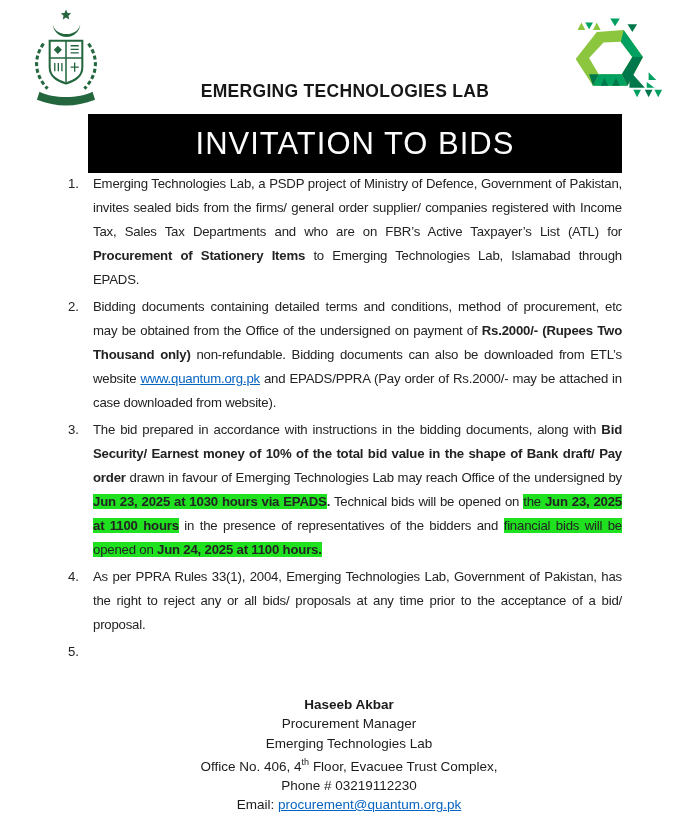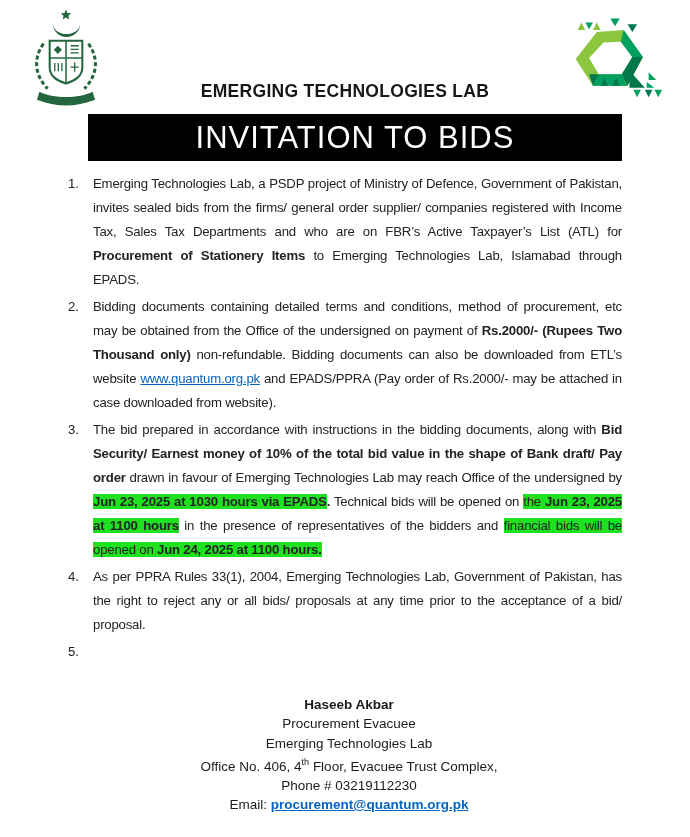--- a/index.html
+++ b/index.html
@@ -16,40 +16,40 @@
     position:relative;width:690px;height:837px;background:#ffffff;
     font-family:"Liberation Sans",sans-serif;color:#212121;overflow:hidden;
   }
   .emblem{position:absolute;left:28px;top:8px;width:76px;height:100px;}
   .qlogo{position:absolute;right:26px;top:12px;width:96px;height:90px;}
   .org-title{
     position:absolute;top:81px;left:0;right:0;text-align:center;
     font-weight:700;font-size:17.5px;letter-spacing:.3px;color:#171717;
   }
   .banner{
-    position:absolute;top:114px;left:88px;right:68px;height:47px;
+    position:absolute;top:114px;left:88px;right:68px;height:59px;
     background:var(--banner);color:#fcfcfc;display:flex;align-items:center;justify-content:center;
     font-size:31px;letter-spacing:1px;font-weight:400;
   }
   .list{position:absolute;top:172px;left:68px;right:68px;}
   .notice-item{
     position:relative;padding-left:25px;text-align:justify;
     font-size:13.2px;line-height:24px;letter-spacing:-0.2px;margin:0 0 3px 0;color:#232323;
   }
   .num{position:absolute;left:0;top:0;}
   .b{font-weight:700;}
   .hl{background:var(--hl);margin-top:36px;}
   a.link{color:var(--link);text-decoration:underline;cursor:pointer;}
   .signature{
     position:absolute;top:695px;left:8px;right:0;text-align:center;
     font-size:13.5px;line-height:19.3px;color:#1b1b1b;
   }
   .sig-name{font-weight:700;}
   .signature sup{font-size:9px;}
-  .email-link{color:var(--link);font-weight:700;text-decoration:underline;cursor:pointer;margin-top:46px;}
+  .email-link{color:var(--link);font-weight:400;text-decoration:underline;cursor:pointer;margin-top:46px;}
 </style>
 </head>
 <body>
 
 <div class="doc">
 
   <div class="emblem">
     <svg viewBox="0 0 74 98" width="76" height="100" xmlns="http://www.w3.org/2000/svg">
       <g fill="none" stroke="#24673f" stroke-width="2">
 
@@ -110,20 +110,20 @@
   <div class="list">
       <div class="notice-item"><span class="num">1.</span><span>Emerging Technologies Lab, a PSDP project of Ministry of Defence, Government of Pakistan, invites sealed bids from the firms/ general order supplier/ companies registered with Income Tax, Sales Tax Departments and who are on FBR’s Active Taxpayer’s List (ATL) for </span><span class="b">Procurement of Stationery Items</span><span> to Emerging Technologies Lab, Islamabad through EPADS.</span></div>
       <div class="notice-item"><span class="num">2.</span><span>Bidding documents containing detailed terms and conditions, method of procurement, etc may be obtained from the Office of the undersigned on payment of </span><span class="b">Rs.2000/- (Rupees Two Thousand only)</span><span> non-refundable. Bidding documents can also be downloaded from ETL’s website </span><a class="link" href="#">www.quantum.org.pk</a><span>  and EPADS/PPRA (Pay order of Rs.2000/- may be attached in case downloaded from website).</span></div>
       <div class="notice-item"><span class="num">3.</span><span>The bid prepared in accordance with instructions in the bidding documents, along with </span><span class="b">Bid Security/ Earnest money of 10% of the total bid value in the shape of Bank draft/ Pay order</span><span> drawn in favour of Emerging Technologies Lab may reach Office of the undersigned by </span><span class="b hl">Jun 23, 2025 at 1030 hours via EPADS</span><span class="b">.</span><span> Technical bids will be opened on </span><span class="hl">the </span><span class="b hl">Jun 23, 2025 at 1100 hours</span><span> in the presence of representatives of the bidders and </span><span class="hl">financial bids will be opened on </span><span class="b hl">Jun 24, 2025 at 1100 hours.</span></div>
       <div class="notice-item"><span class="num">4.</span><span>As per PPRA Rules 33(1), 2004, Emerging Technologies Lab, Government of Pakistan, has the right to reject any or all bids/ proposals at any time prior to the acceptance of a bid/ proposal.</span></div>
       <div class="notice-item"><span class="num">5.</span></div>
     </div>
 
   <div class="signature">
     <div class="sig-name">Haseeb Akbar</div>
-    <div>Procurement Evacuee</div>
+    <div>Procurement Manager</div>
     <div>Emerging Technologies Lab</div>
     <div><span>Office No. 406, 4</span><sup>th</sup><span> Floor, Evacuee Trust Complex,</span></div>
     <div>Phone # 03219112230</div>
     <div><span>Email: </span><a href="#" class="email-link">procurement@quantum.org.pk</a></div>
   </div>
 
 </div>
 
 </body></html>

